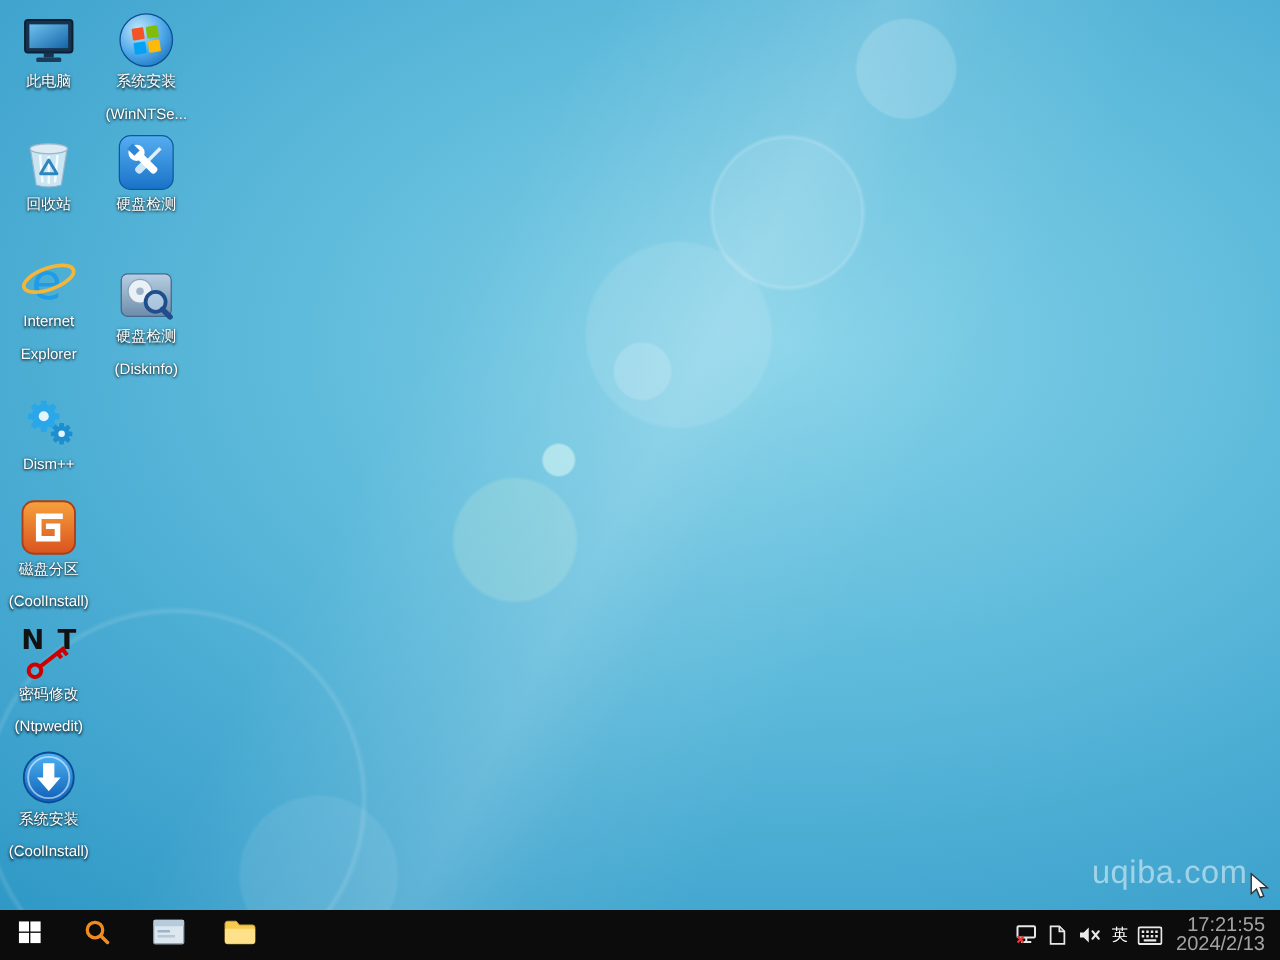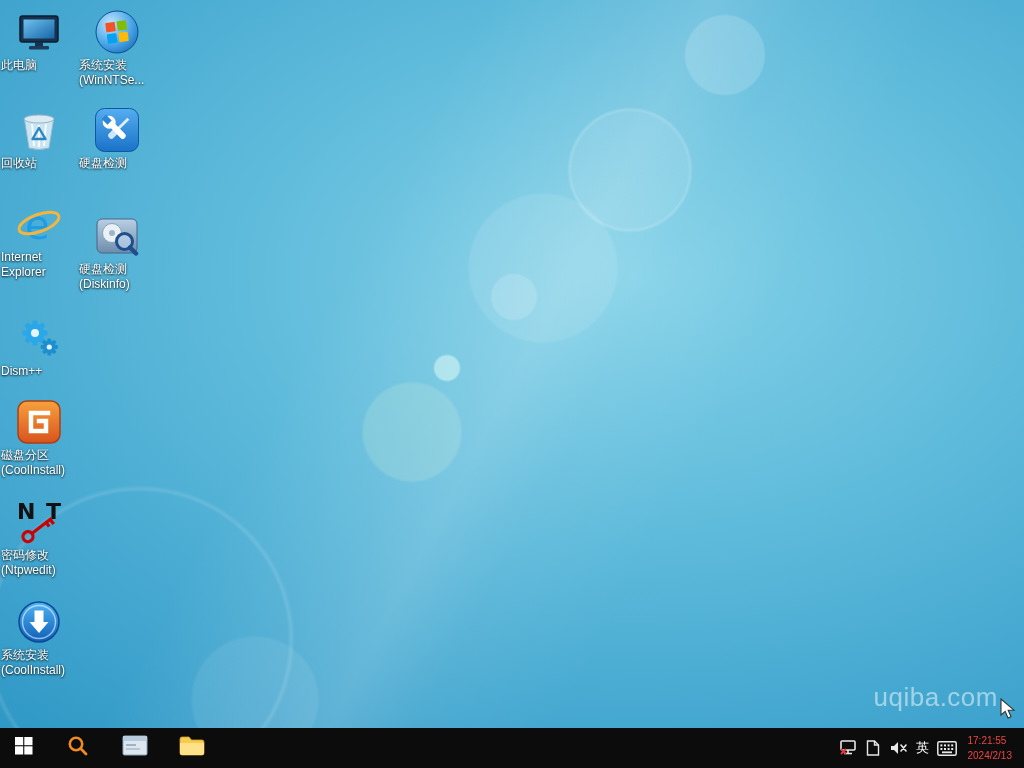--- a/index.html
+++ b/index.html
@@ -13,37 +13,37 @@
       radial-gradient(circle at 543px 268px, rgba(255,255,255,0.10) 0 73px, rgba(255,255,255,0) 76px),
       radial-gradient(circle at 514px 297px, rgba(255,255,255,0.16) 0 22px, rgba(255,255,255,0) 24px),
       radial-gradient(circle at 447px 368px, rgba(230,255,245,0.50) 0 12px, rgba(230,255,245,0) 14px),
       radial-gradient(circle at 412px 432px, rgba(240,255,215,0.16) 0 48px, rgba(240,255,215,0) 51px),
       radial-gradient(circle at 140px 640px, rgba(255,255,255,0) 148px, rgba(255,255,255,0.12) 151px, rgba(255,255,255,0) 155px),
       radial-gradient(circle at 255px 700px, rgba(255,255,255,0.08) 0 62px, rgba(255,255,255,0) 65px),
       linear-gradient(118deg, rgba(255,255,255,0) 34%, rgba(255,255,255,0.10) 45%, rgba(255,255,255,0.16) 50%, rgba(255,255,255,0.06) 56%, rgba(255,255,255,0) 66%),
       radial-gradient(140% 120% at 62% 36%, #84d2e8 0%, #5cb9da 30%, #3da2cd 55%, #2490bf 75%, #1879ab 100%);
   }
 
-  .di{position:absolute;width:76px;cursor:default}
+  .di{position:absolute;width:76px;text-align:center;cursor:default}
   .di .glyph{width:48px;height:48px;margin:0 auto}
   .di .lbl{color:#fff;font-size:12px;line-height:15px;margin-top:2px;
     text-shadow:0 1px 2px rgba(0,0,0,0.8),0 0 3px rgba(0,0,0,0.45)}
-  .di .sub{margin-top:0}
+  .di .sub{margin-top:11px}
 
   #watermark{position:absolute;right:26px;top:682px;font-size:26px;
     color:rgba(255,255,255,0.5);letter-spacing:0.5px}
 
   #taskbar{position:absolute;left:0;right:0;bottom:0;height:40px;background:#0c0c0c;
     display:flex;align-items:center;z-index:5}
   .tb-btn{width:48px;height:40px;display:flex;align-items:center;justify-content:center;cursor:pointer}
   .g6{margin-left:6px}.g9{margin-left:9px}
   #tray{margin-left:auto;display:flex;align-items:center;height:40px;padding-right:2px}
   .tray-ic{width:25px;height:40px;display:flex;align-items:center;justify-content:center;cursor:pointer}
   #ime{color:#fff;font-size:13px;width:24px;text-align:center;cursor:pointer}
-  #clock{color:#ef4444;font-size:10px;text-align:left;line-height:15px;padding:0 10px 0 8px;cursor:default}
+  #clock{color:#a3a3a3;font-size:16px;text-align:right;line-height:15px;padding:0 10px 0 8px;cursor:default}
 
   #cursor{position:absolute;left:999px;top:698px;z-index:9;pointer-events:none}
 </style>
 </head>
 <body>
 
 <div id="wallpaper"></div>
 
 <div class="di" style="left:1px;top:8px">
   <div class="glyph">

